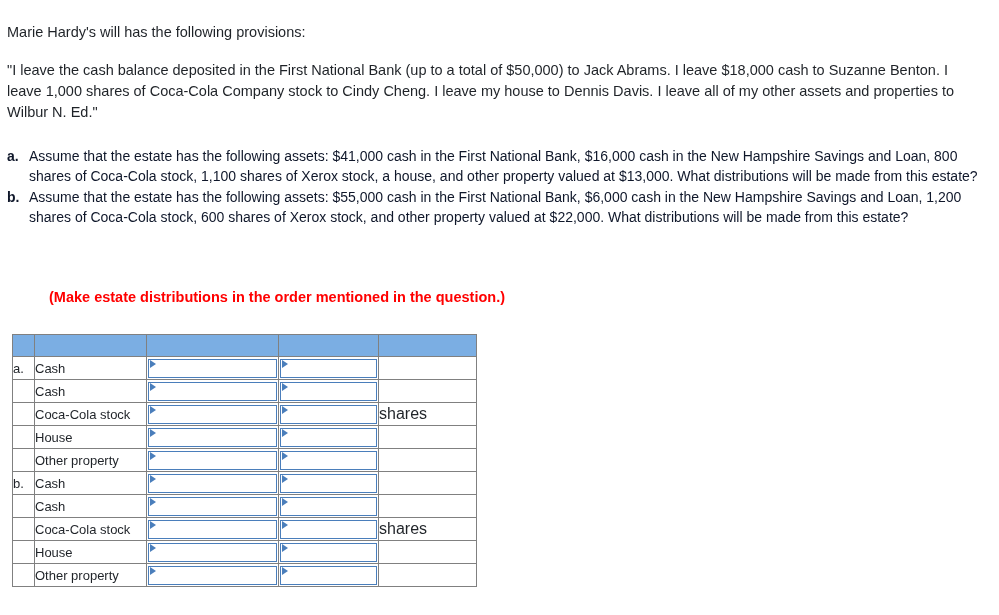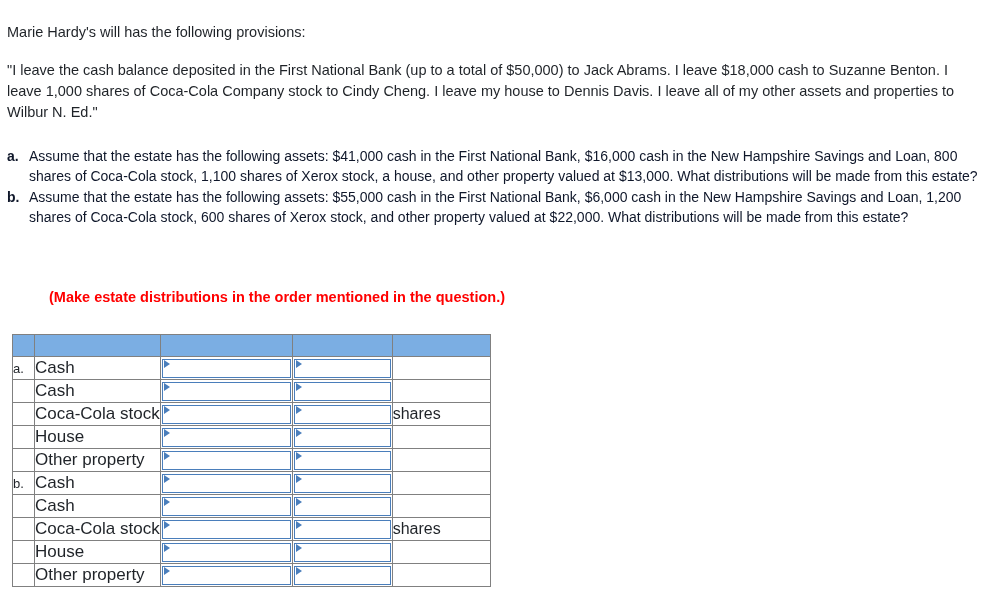--- a/index.html
+++ b/index.html
@@ -117,21 +117,21 @@
     height: 22px;
   }
 
   td.letter-cell {
     padding-left: 4px;
     font-size: 13px;
     white-space: nowrap;
   }
   td.label-cell {
     padding-left: 5px;
-    font-size: 17px;
+    font-size: 13px;
     white-space: nowrap;
   }
   td.unit-cell {
     padding-left: 6px;
     font-size: 16px;
     white-space: nowrap;
   }
   td.input-cell {
     padding: 0;
   }

